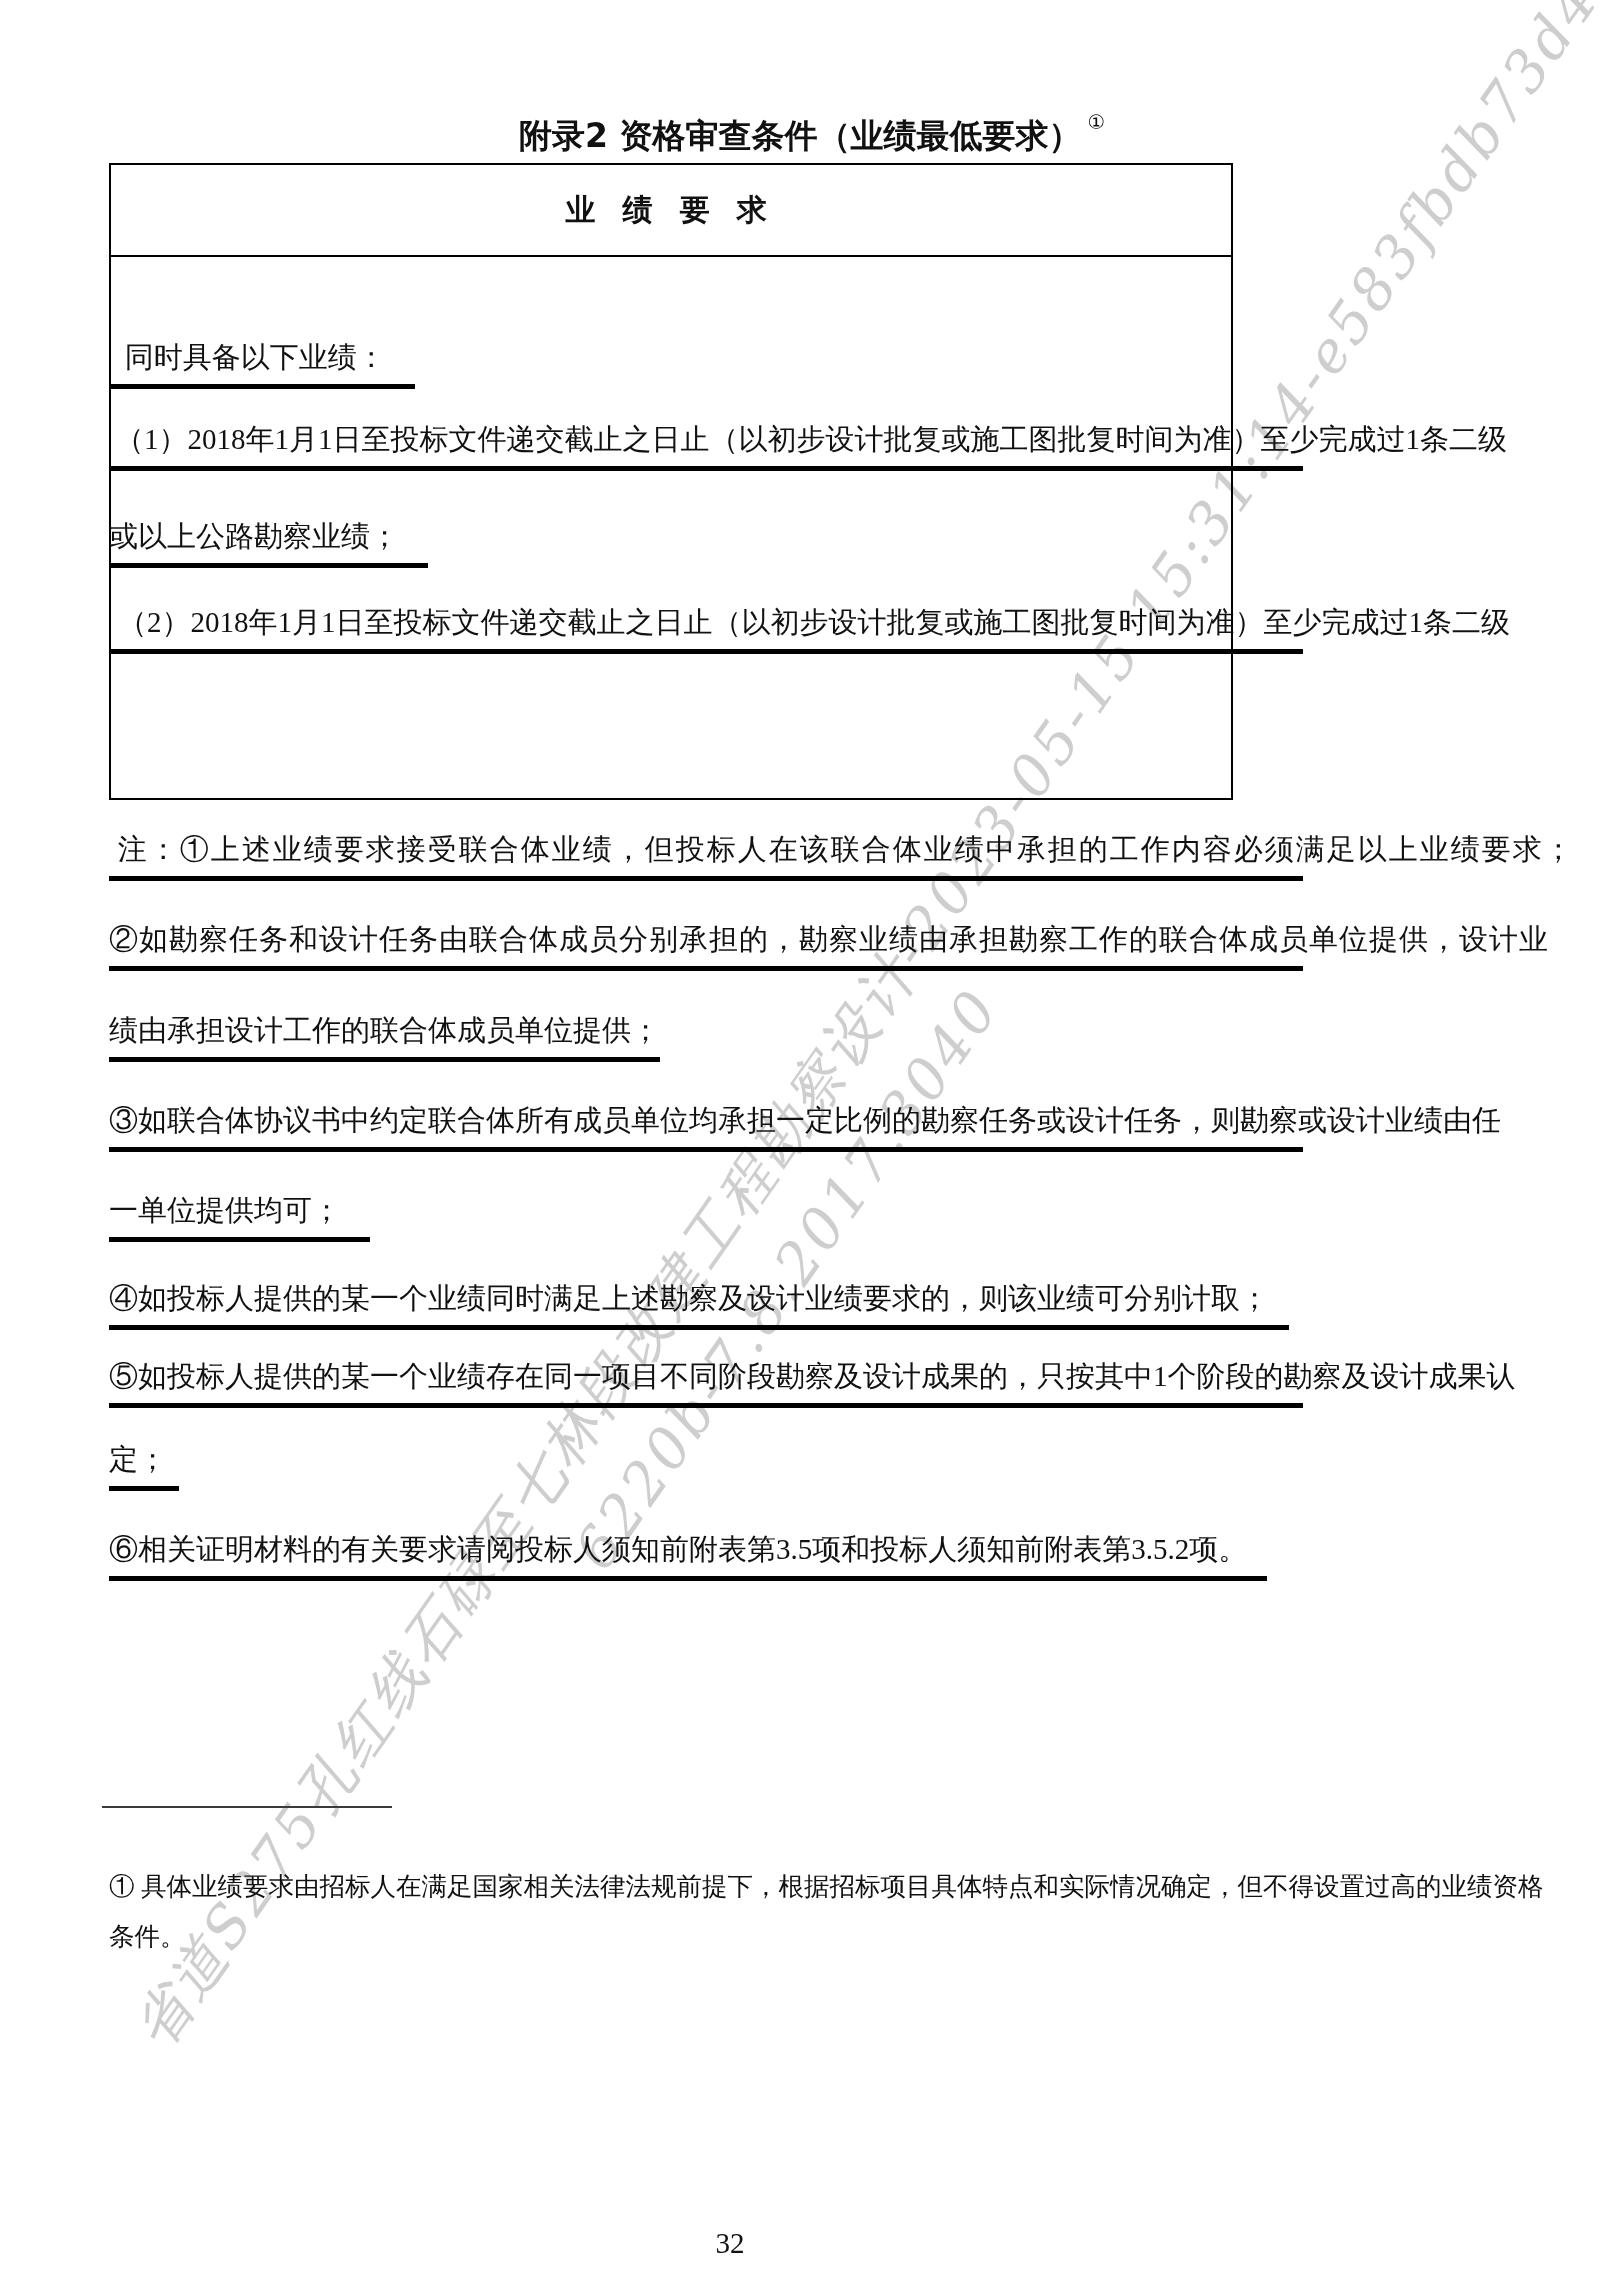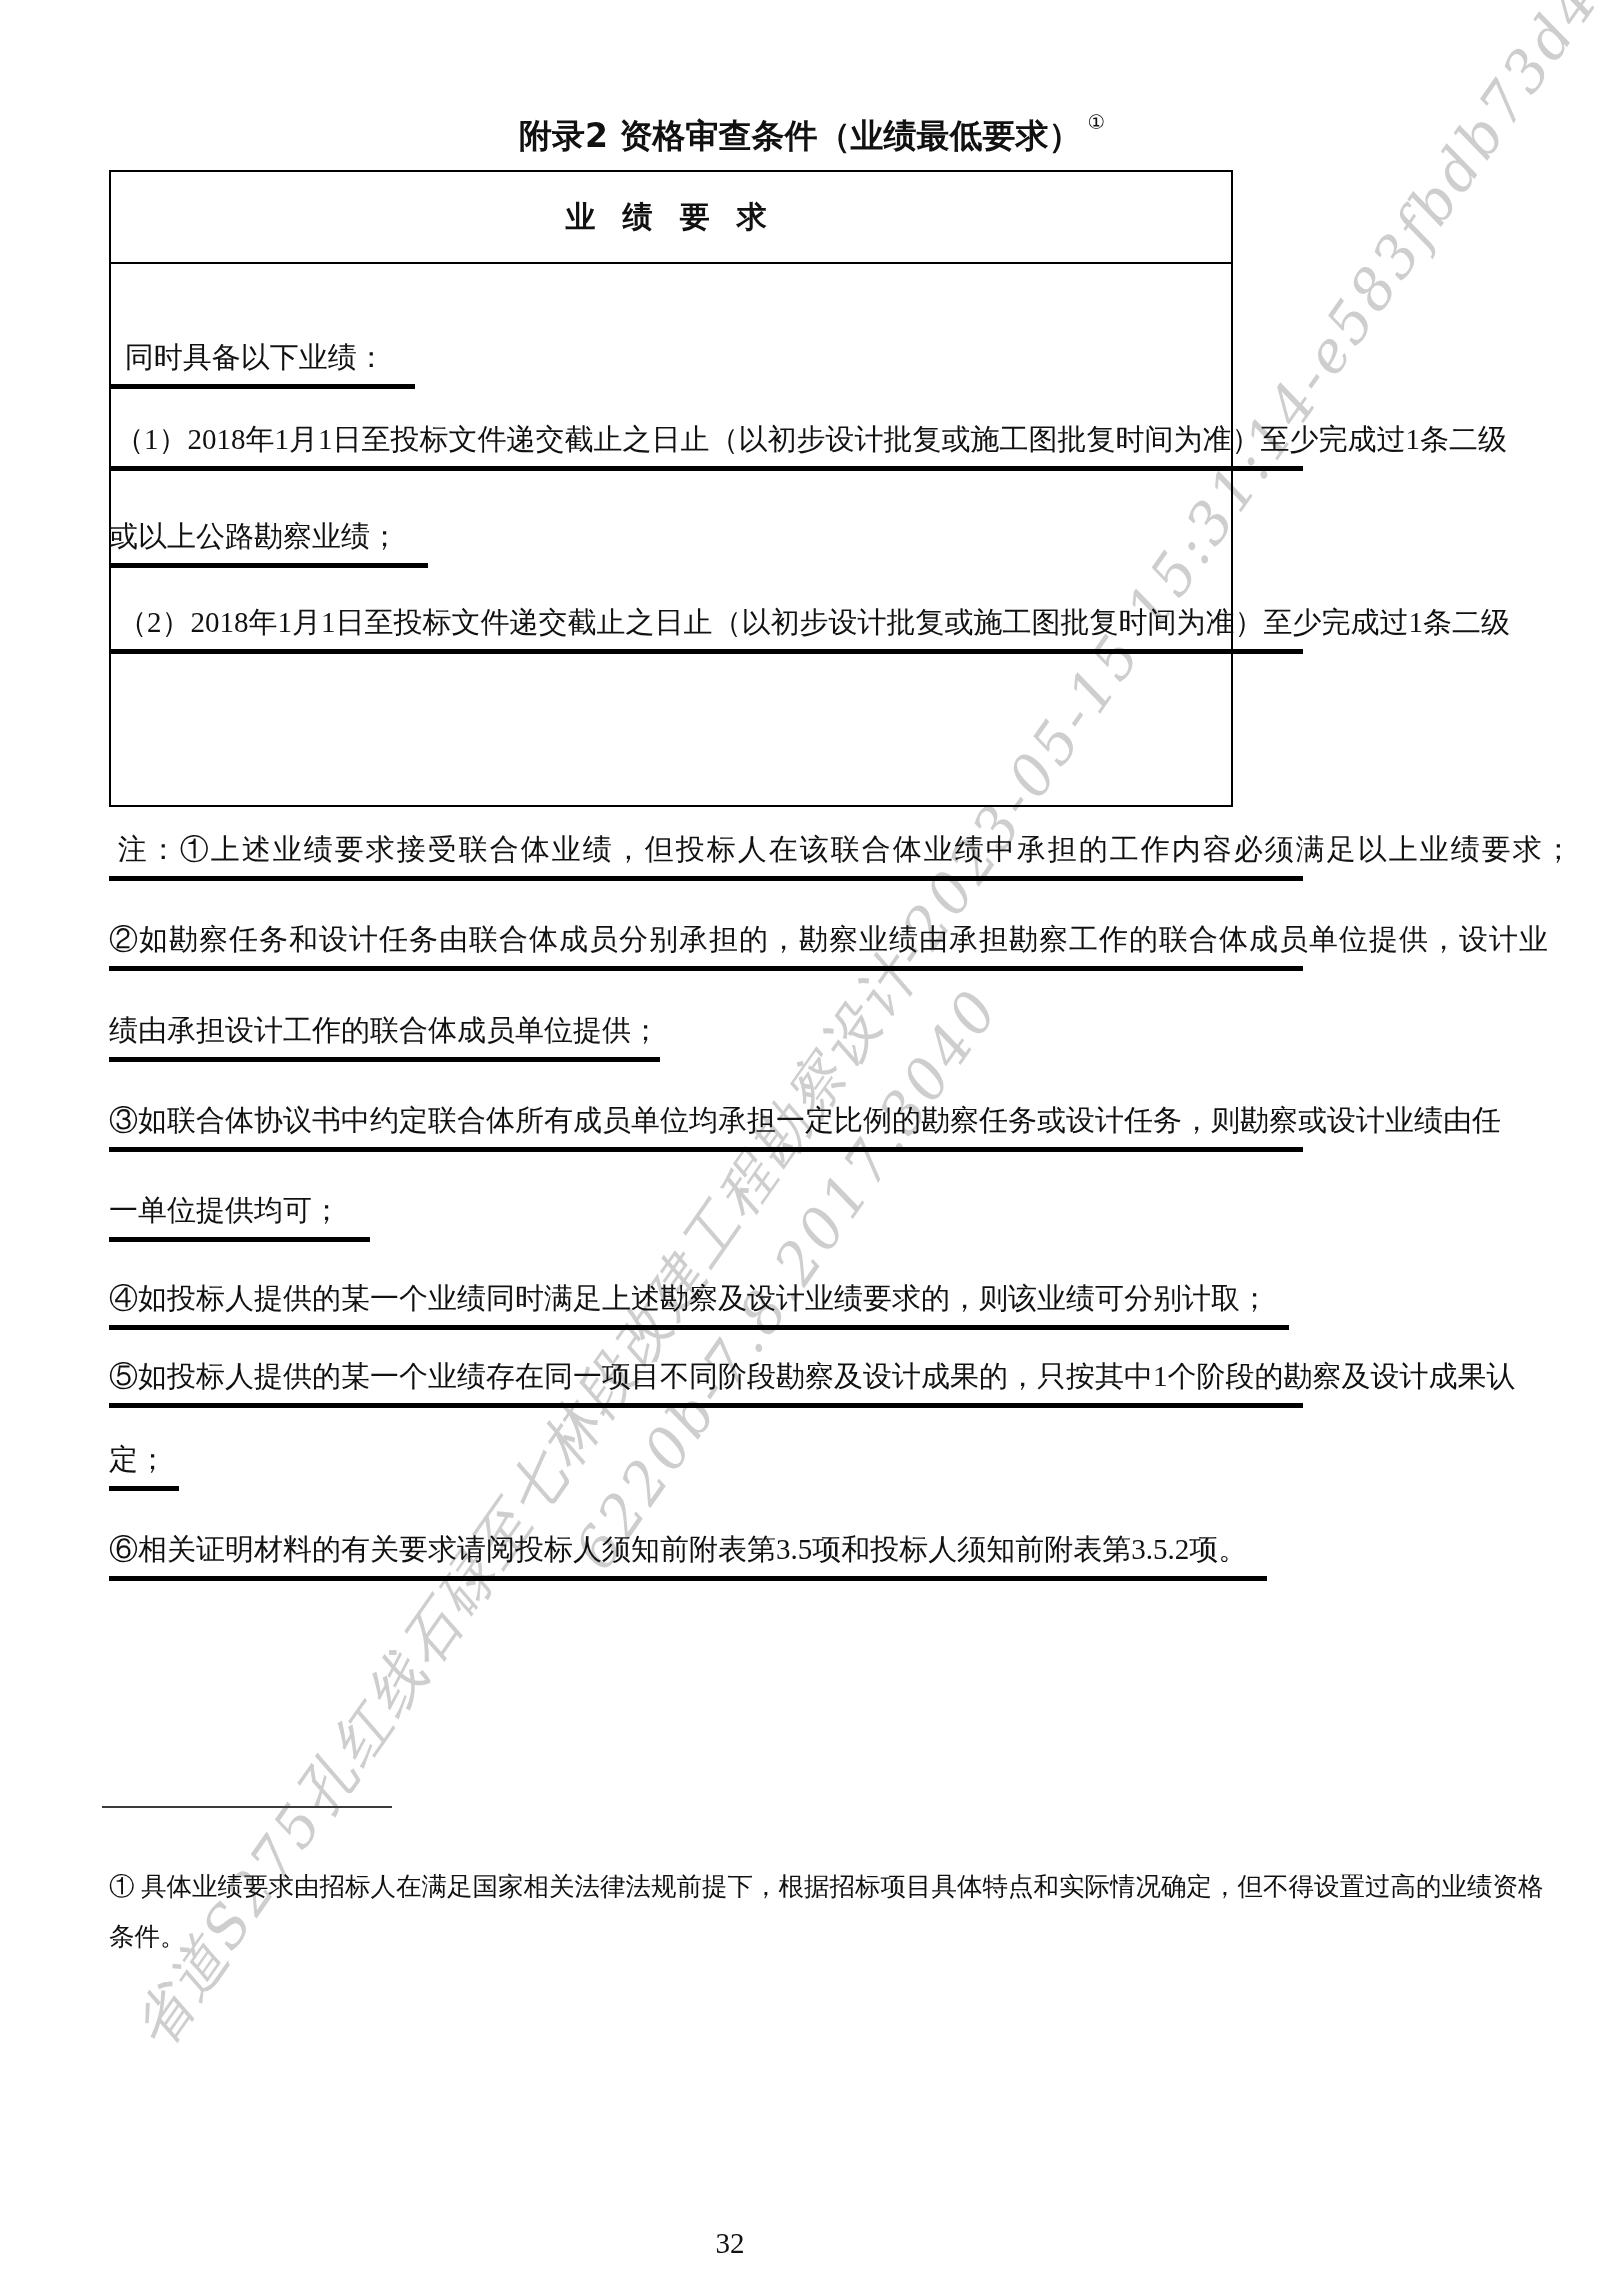--- a/index.html
+++ b/index.html
@@ -32,21 +32,21 @@
     text-align:center;
     font-family:"DejaVu Sans","Liberation Sans",sans-serif;
     font-weight:bold;
     font-size:33px;
     z-index:2;
     margin-top:11px;
   }
   .title sup{font-size:19.6px;font-weight:normal;vertical-align:17.6px;margin-left:5.9px;}
   
   .perf-table{
-    left:109px;top:170px;width:1124px;height:637px;
+    left:109px;top:163px;width:1124px;height:637px;
     border:2.9px solid #000;
     box-sizing:border-box;
     z-index:1;
   }
   .perf-table .thead{
     height:90px;line-height:90px;
     border-bottom:2.9px solid #000;
     text-align:center;
     font-weight:bold;
     font-size:30px;

